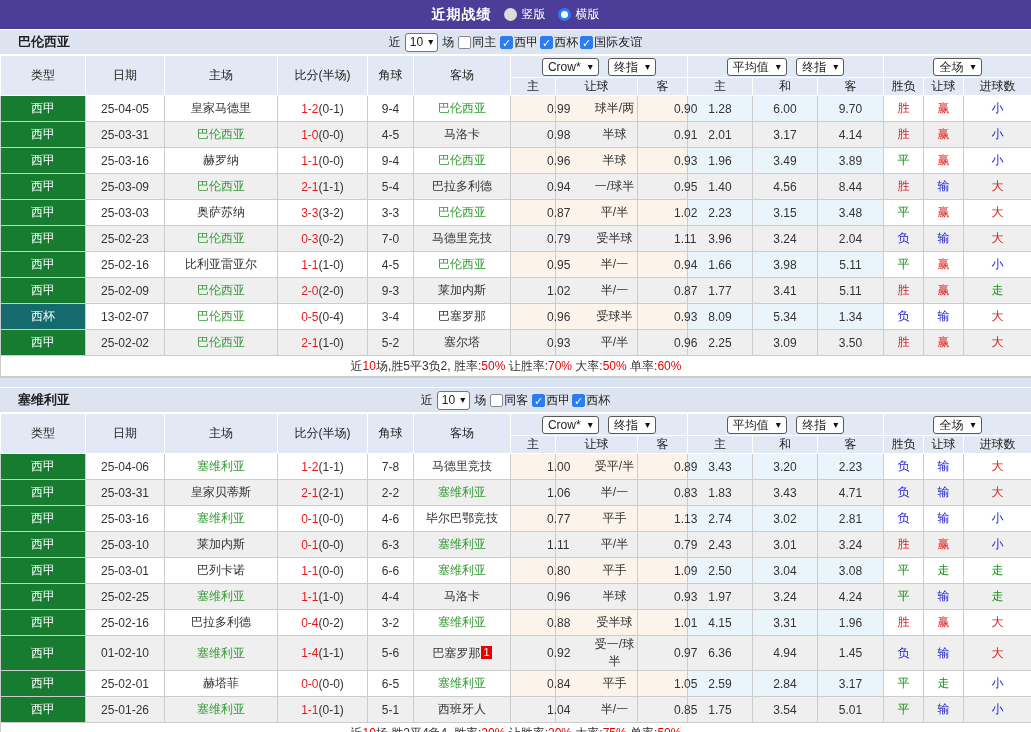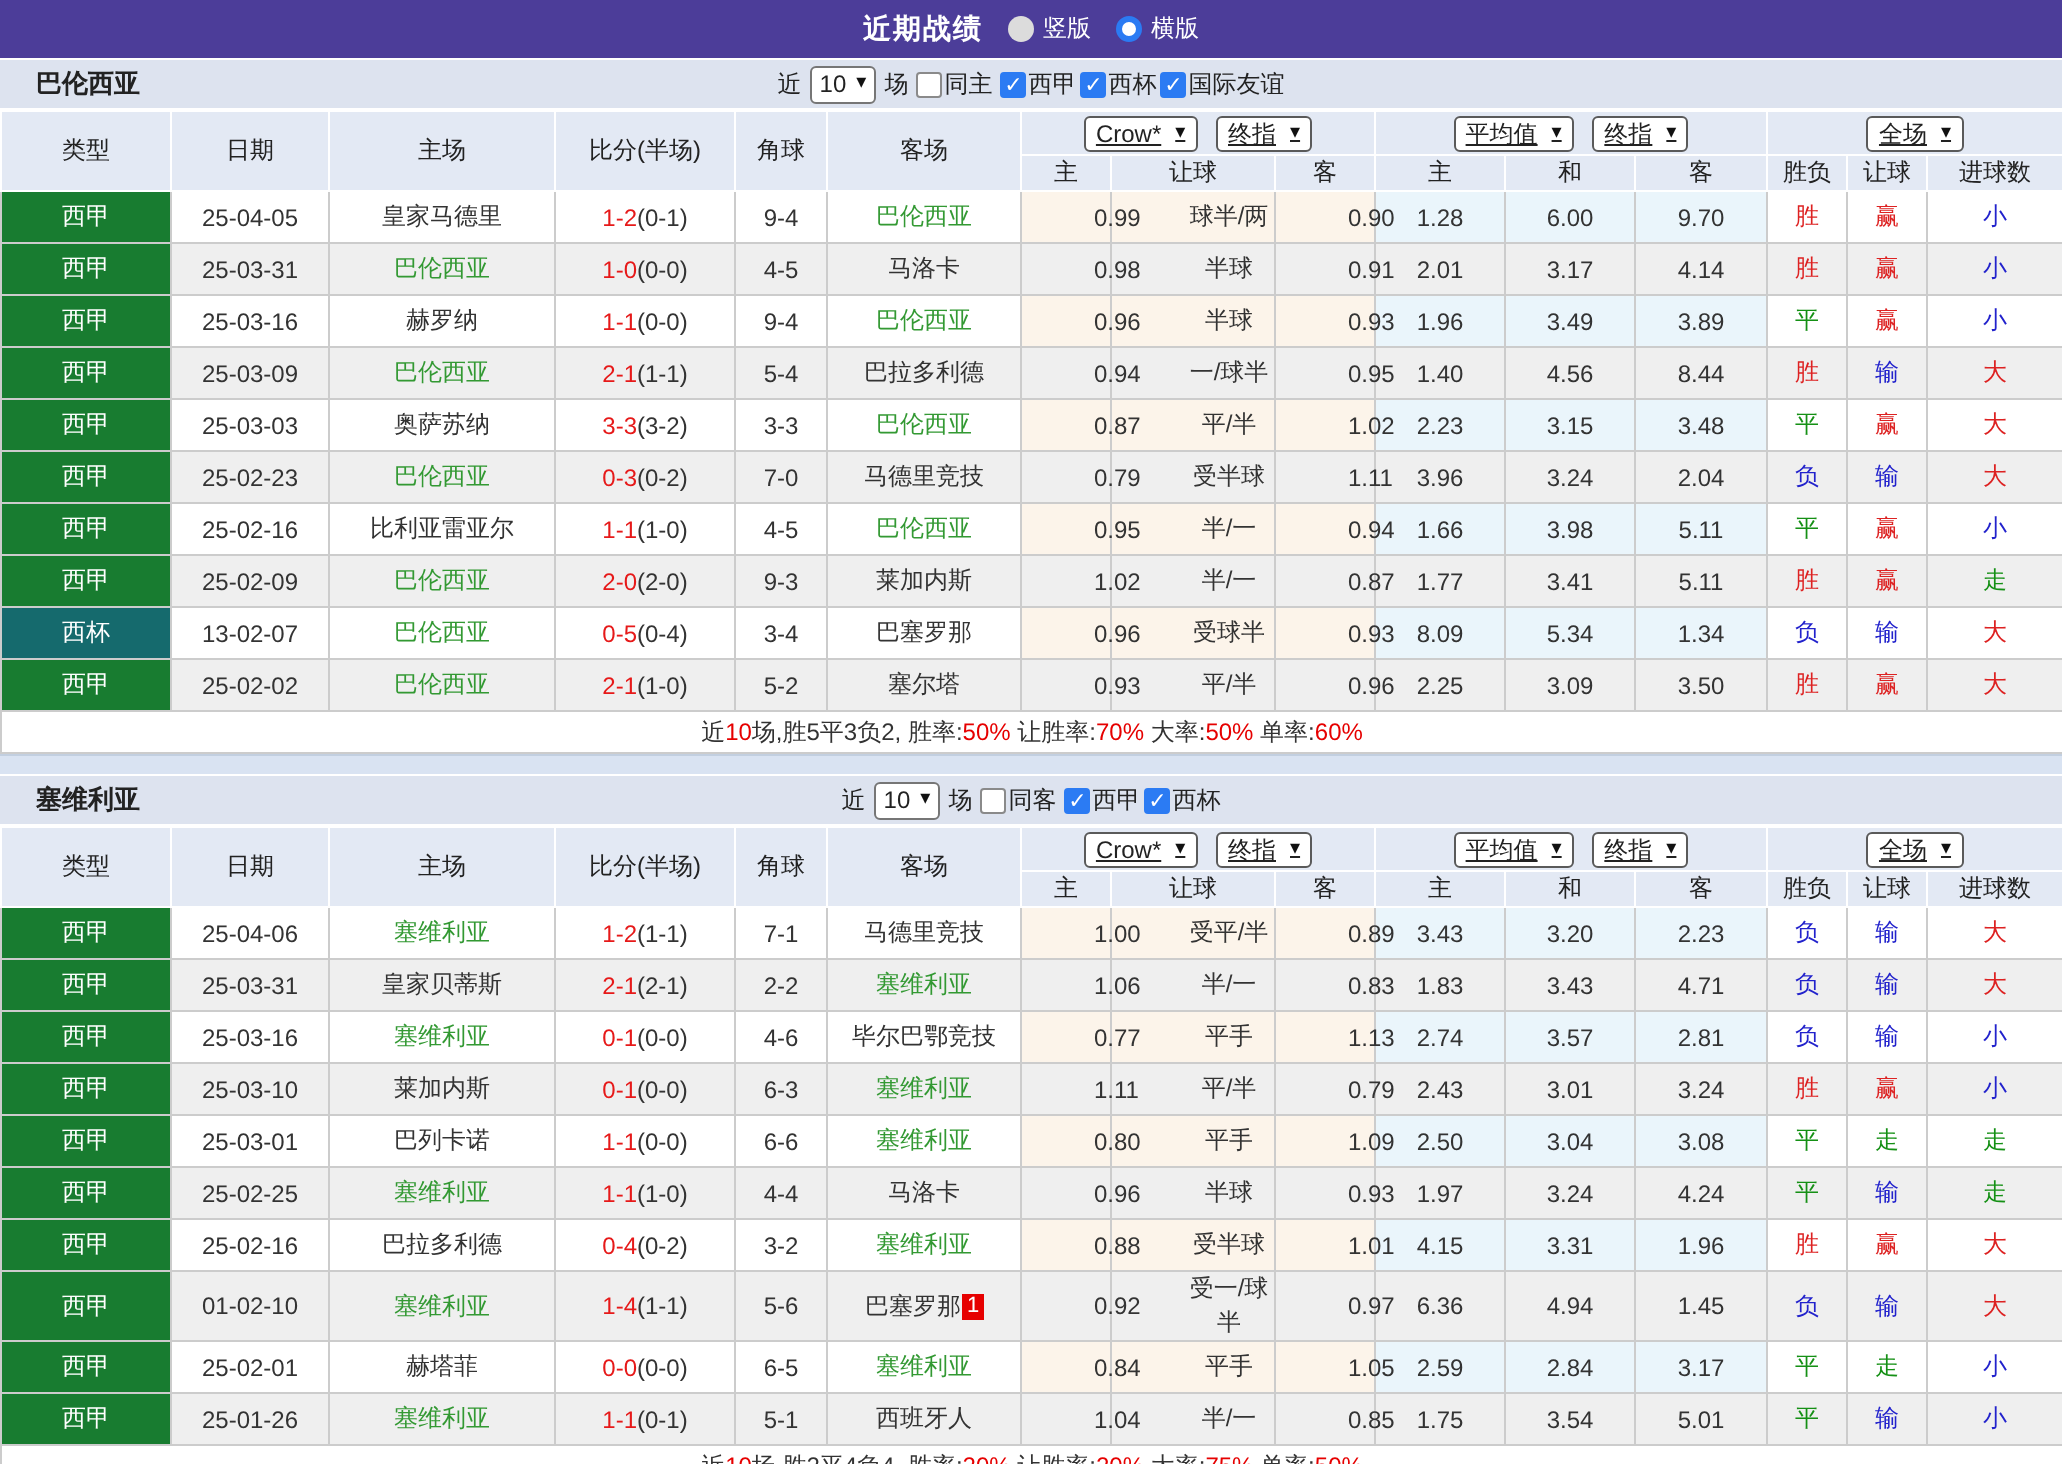--- a/index.html
+++ b/index.html
@@ -42,21 +42,21 @@
   table { border-collapse:collapse; table-layout:fixed; width:1031px; font-size:12px; border:1px solid #b7bfcc; }
   thead th {
     background:#e3e9f4; border:1px solid #fff; font-weight:normal;
     color:#222; padding:0; text-align:center;
   }
   tr.hrow1 th { height:22px; }
   tr.hrow2 th { height:16px; }
   .sel-box {
     display:inline-flex; align-items:center; gap:7px; background:#fff;
     border:1px solid #5a5a5a; border-radius:3px; padding:1px 5px; margin:0 3px;
-    font-size:12px; line-height:14px;text-decoration:underline;
+    font-size:12px; line-height:14px;
   }
   tbody td { border:1px solid #ccc; text-align:center; height:26px; padding:0; color:#333; background:#fff; }
   tbody tr.alt td { background:#efefef; }
   tbody td.odds { background:#fcf4ea;padding-left:36px; }
   tbody td.avg  { background:#eaf5fb; }
   .team-a { color:#339933; }
   .score-m { color:#e61919; }
   .score-h { color:#333;text-align:center; }
   .badge {
     display:inline-block; background:#e60000; color:#fff; font-size:11px;
@@ -448,21 +448,21 @@
         <th>让球</th>
         <th>进球数</th>
       </tr>
     </thead>
     <tbody>
         <tr>
           <td style="background: rgb(24, 124, 48); color: rgb(255, 255, 255);">西甲</td>
           <td>25-04-06</td>
           <td class="team-a">塞维利亚</td>
           <td><span class="score-m">1-2</span><span class="score-h">(1-1)</span></td>
-          <td>7-1</td>
+          <td>7-8</td>
           <td>马德里竞技</td>
           <td class="odds">1.00</td>
           <td class="odds">受平/半</td>
           <td class="odds">0.89</td>
           <td class="avg">3.43</td>
           <td class="avg">3.20</td>
           <td class="avg">2.23</td>
           <td style="color: rgb(34, 34, 204);">负</td>
           <td style="color: rgb(34, 34, 204);">输</td>
           <td style="color: rgb(221, 34, 34);">大</td>
@@ -488,21 +488,21 @@
           <td style="background: rgb(24, 124, 48); color: rgb(255, 255, 255);">西甲</td>
           <td>25-03-16</td>
           <td class="team-a">塞维利亚</td>
           <td><span class="score-m">0-1</span><span class="score-h">(0-0)</span></td>
           <td>4-6</td>
           <td>毕尔巴鄂竞技</td>
           <td class="odds">0.77</td>
           <td class="odds">平手</td>
           <td class="odds">1.13</td>
           <td class="avg">2.74</td>
-          <td class="avg">3.57</td>
+          <td class="avg">3.02</td>
           <td class="avg">2.81</td>
           <td style="color: rgb(34, 34, 204);">负</td>
           <td style="color: rgb(34, 34, 204);">输</td>
           <td style="color: rgb(34, 34, 204);">小</td>
         </tr>
         <tr class="alt">
           <td style="background: rgb(24, 124, 48); color: rgb(255, 255, 255);">西甲</td>
           <td>25-03-10</td>
           <td>莱加内斯</td>
           <td><span class="score-m">0-1</span><span class="score-h">(0-0)</span></td>

